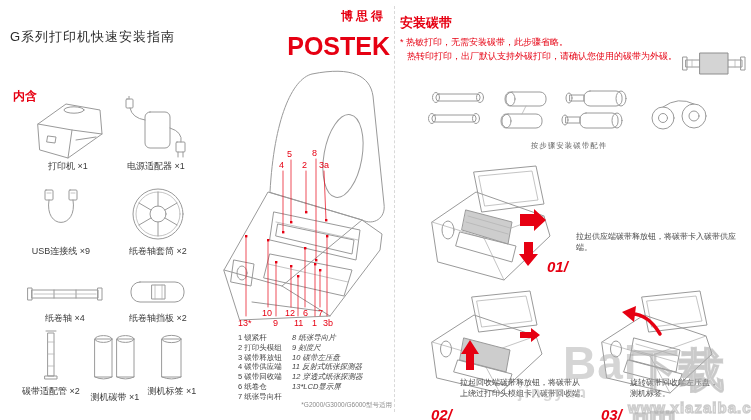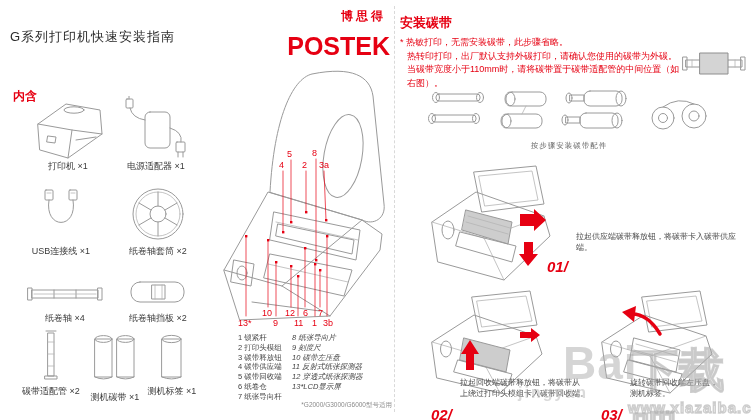--- a/index.html
+++ b/index.html
@@ -78,21 +78,21 @@
   <div class="caption">电源适配器 ×1</div>
 </div>
 
 <div class="abs item" style="left:30px;top:188px;width:62px;">
   <svg width="42" height="57" viewBox="0 0 42 57">
     <rect class="ln" x="5" y="2" width="8" height="10" rx="1"></rect>
     <rect class="ln" x="29" y="2" width="8" height="10" rx="1"></rect>
     <path class="ln" d="M9,12 C4,42 38,42 33,12"></path>
     <path class="lt" d="M7,5 L11,5 M31,5 L35,5"></path>
   </svg>
-  <div class="caption">USB连接线 ×1</div>
+  <div class="caption">USB连接线 ×9</div>
 </div>
 <div class="abs item" style="left:118px;top:185px;width:80px;">
   <svg width="58" height="60" viewBox="0 0 58 60">
     <circle class="ln" cx="29" cy="29" r="25"></circle>
     <circle class="lt" cx="29" cy="29" r="22"></circle>
     <circle class="ln" cx="29" cy="29" r="8"></circle>
     <path class="ln" d="M29,21 L29,7 M29,37 L29,51 M22,25 L10,18 M36,25 L48,18 M22,33 L10,40 M36,33 L48,40"></path>
   </svg>
   <div class="caption">纸卷轴套筒 ×2</div>
 </div>
@@ -236,21 +236,20 @@
 </div>
 <div class="abs footnote">*G2000/G3000/G6000型号适用</div>
 
 <div class="abs divider"></div>
 
 <div class="abs ribbon-heading red">安装碳带</div>
 
 <div class="abs notes red">
   <div>* 热敏打印，无需安装碳带，此步骤省略。</div>
   <div style="padding-left:7px;">热转印打印，出厂默认支持外碳打印，请确认您使用的碳带为外碳。</div>
-  <div style="padding-left:7px;">当碳带宽度小于110mm时，请将碳带置于碳带适配管的中间位置（如右图）。</div>
 </div>
 
 <div class="abs" style="left:682px;top:44px;">
   <svg width="64" height="42" viewBox="0 0 64 42">
     <rect class="ln" x="4" y="16" width="14" height="7"></rect>
     <rect class="ln" x="46" y="16" width="14" height="7"></rect>
     <rect class="ln" x="1" y="13" width="4" height="13"></rect>
     <rect class="ln" x="59" y="13" width="4" height="13"></rect>
     <rect x="18" y="9" width="28" height="21" style="fill:#d4d4d4;stroke:#8e8e8e;stroke-width:1;"></rect>
     <path class="lt" d="M10,16 L10,23 M53,16 L53,23"></path>

